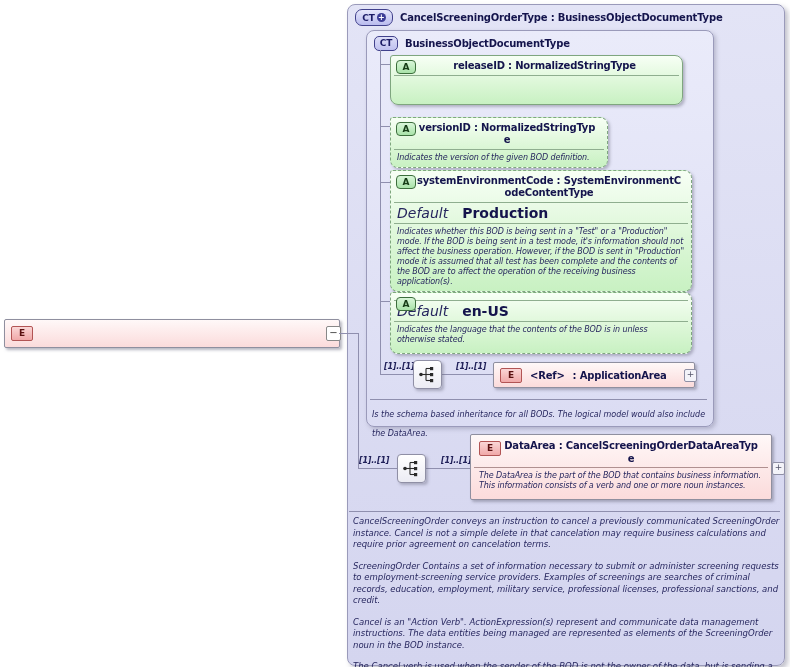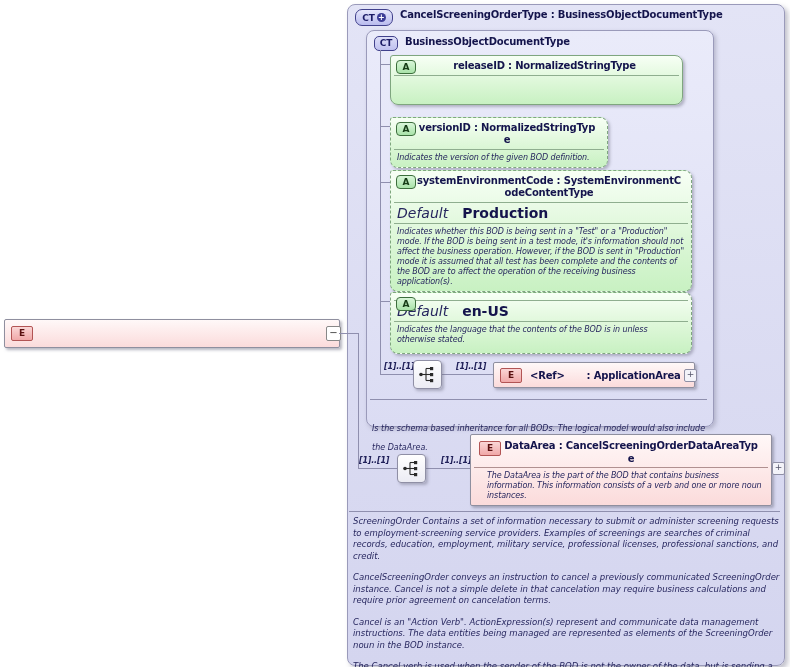--- a/index.html
+++ b/index.html
@@ -25,41 +25,41 @@
            background:linear-gradient(#dddef8,#bfc1ef);border:1px solid #41418c;border-radius:5px;
            font-size:9px;font-weight:bold;color:#1c1c66;}
   .badge-ctp{display:flex;align-items:center;justify-content:center;gap:2px;width:36px;height:15px;flex:none;
            background:linear-gradient(#e6e7fb,#b9bbee);border:1px solid #41418c;border-radius:7px;}
   .badge-ctp .t{font-size:9px;font-weight:bold;color:#1c1c66;}
   .badge-ctp .p{width:9px;height:9px;border-radius:50%;background:#3c3c96;color:#fff;
            font-size:8px;line-height:9px;text-align:center;font-weight:bold;}
   
   .ctbox{position:absolute;border:1px solid #9a9aba;border-radius:8px;
          box-shadow:3px 3px 5px rgba(100,100,125,.4);}
-  .ctbox .cthdr{position:absolute;display:flex;gap:7px;}
+  .ctbox .cthdr{position:absolute;display:flex;align-items:center;gap:7px;}
   
   .attr{position:absolute;background:linear-gradient(180deg,#f7fff5,#ddf7d8 55%,#c8f1c2);
         border:1px solid #7fa67f;border-radius:3px 8px 8px 8px;
         box-shadow:2px 2px 3px rgba(110,110,130,.45);}
   .attr.optional{border-style:dashed;}
   .attr .hdr-row{position:relative;text-align:center;padding:4px 10px 3px 26px;word-break:break-all;line-height:12px;}
   .attr .hdr-row .badge-a{position:absolute;left:5px;top:4px;}
   .sep{height:0;border-top:1px solid #8fae8f;margin:0 3px;}
   .def-row{display:flex;align-items:center;padding:2px 6px 2px 6px;}
   .def-label{font-style:italic;color:#26265e;font-size:14px;}
   .def-value{font-weight:bold;color:#14144c;font-size:14px;margin-left:14px;}
   .attr .ann{display:block;padding:3px 6px 4px 6px;}
   
   .el{position:absolute;background:linear-gradient(180deg,#fff8f8,#fbdbdb);
       border:1px solid #8f8f9f;border-radius:2px;box-shadow:2px 2px 3px rgba(110,110,130,.5);}
   .el-flex{display:flex;align-items:center;padding:0 6px;gap:8px;}
   .el .hdr-row{position:relative;text-align:center;padding:5px 12px 2px 32px;word-break:break-all;line-height:12.5px;}
   .el .hdr-row .badge-e{position:absolute;left:8px;top:6px;}
   .el .sep{border-top:1px solid #b09090;}
-  .el .ann{display:block;padding:3px 8px 4px 16px;}
+  .el .ann{display:block;padding:3px 8px 4px 8px;}
   
   .seq{position:absolute;width:27px;height:27px;background:linear-gradient(#ffffff,#ececf4);
        border:1px solid #8f8fa5;border-radius:4px;box-shadow:2px 2px 3px rgba(110,110,130,.45);
        display:flex;align-items:center;justify-content:center;}
   
   .plusbtn{position:absolute;width:11px;height:11px;background:#f3f3f9;border:1px solid #8f8fa5;
        border-radius:2px;font-size:9px;line-height:9px;text-align:center;color:#55556a;}
   .togglebtn{position:absolute;width:13px;height:13px;background:#ffffff;border:1px solid #888;
        border-radius:2px;font-size:10px;line-height:11px;text-align:center;color:#333;}
   .note{position:absolute;}
@@ -160,26 +160,26 @@
       <line x1="8" y1="9.5" x2="12" y2="9.5" stroke="#2a2a2a" stroke-width="1.1"></line>
       <line x1="8" y1="15.5" x2="12" y2="15.5" stroke="#2a2a2a" stroke-width="1.1"></line>
       <rect x="12" y="2" width="3.2" height="3.2" fill="#2a2a2a"></rect>
       <rect x="12" y="8" width="3.2" height="3.2" fill="#2a2a2a"></rect>
       <rect x="12" y="14" width="3.2" height="3.2" fill="#2a2a2a"></rect>
     </svg>
   </div>
   <div class="el el-flex" style="left:493px;top:362px;width:188px;height:24px;">
     <span class="badge-e">E</span>
     <span class="hdr" style="white-space:nowrap;">&lt;Ref&gt;</span>
-    <span class="hdr" style="white-space:nowrap;margin-left:14px;">: ApplicationArea</span>
+    <span class="hdr" style="white-space:nowrap;">: ApplicationArea</span>
   </div>
   <div class="plusbtn" style="left:684px;top:369px;">+</div>
 
   <div class="cline hline" style="left:370px;top:399px;width:337px;"></div>
-  <div class="note" style="left:372px;top:416px;width:334px;">
+  <div class="note" style="left:372px;top:402px;width:334px;">
     <span class="ann">Is the schema based inheritance for all BODs. The logical model would also include the DataArea.</span>
   </div>
 
   <span class="card" style="left:359px;top:456px;">[1]..[1]</span>
   <span class="card" style="left:441px;top:456px;">[1]..[1]</span>
   <div class="seq" style="left:397px;top:454px;">
     <svg width="19" height="19" viewBox="0 0 19 19">
       <circle cx="3" cy="9.5" r="1.8" fill="#2a2a2a"></circle>
       <line x1="3" y1="9.5" x2="8" y2="9.5" stroke="#2a2a2a" stroke-width="1.1"></line>
       <line x1="8" y1="3.5" x2="8" y2="15.5" stroke="#2a2a2a" stroke-width="1.1"></line>
@@ -196,19 +196,19 @@
       <span class="badge-e">E</span>
       <span>DataArea : CancelScreeningOrderDataAreaType</span>
     </div>
     <div class="sep"></div>
     <span class="ann">The DataArea is the part of the BOD that contains business information. This information consists of a verb and one or more noun instances.</span>
   </div>
   <div class="plusbtn" style="left:772px;top:462px;">+</div>
 
   <div class="cline hline" style="left:349px;top:511px;width:431px;"></div>
   <div class="note para" style="left:353px;top:516px;width:427px;">
+    <p class="ann ann-lg">CancelScreeningOrder conveys an instruction to cancel a previously communicated ScreeningOrder instance. Cancel is not a simple delete in that cancelation may require business calculations and require prior agreement on cancelation terms.</p>
     <p class="ann ann-lg">ScreeningOrder  Contains a set of information necessary to submit or administer screening requests to employment-screening service providers. Examples of screenings are searches of criminal records, education, employment, military service, professional licenses, professional sanctions, and credit.</p>
-    <p class="ann ann-lg">CancelScreeningOrder conveys an instruction to cancel a previously communicated ScreeningOrder instance. Cancel is not a simple delete in that cancelation may require business calculations and require prior agreement on cancelation terms.</p>
     <p class="ann ann-lg">Cancel is an "Action Verb". ActionExpression(s) represent and communicate data management instructions. The data entities being managed are represented as elements of the ScreeningOrder noun in the BOD instance.</p>
     <p class="ann ann-lg">The Cancel verb is used when the sender of the BOD is not the owner of the data, but is sending a request for the document to be canceled.</p>
   </div>
 
 </div>
 
 </body></html>

